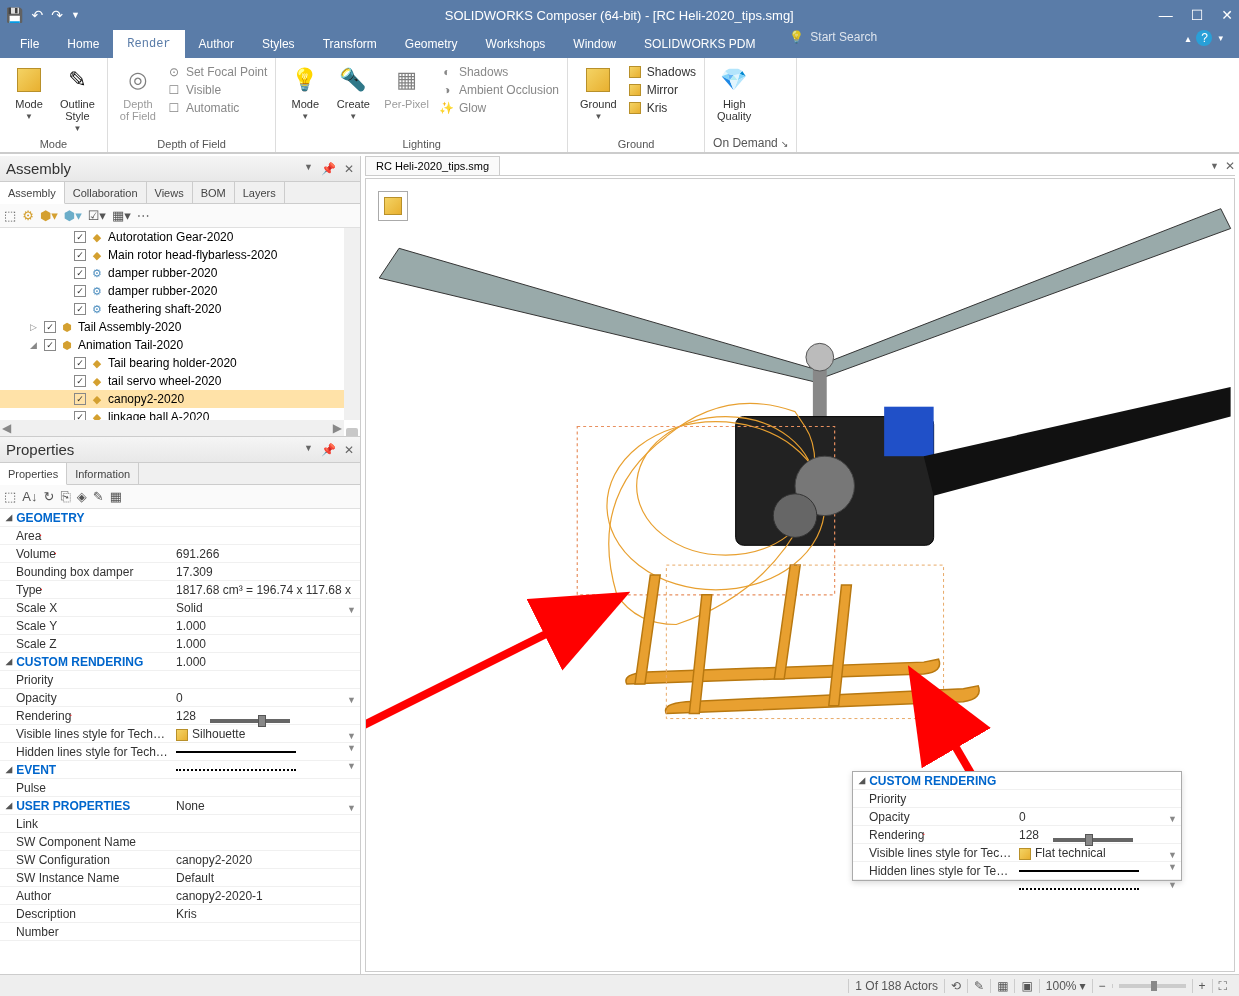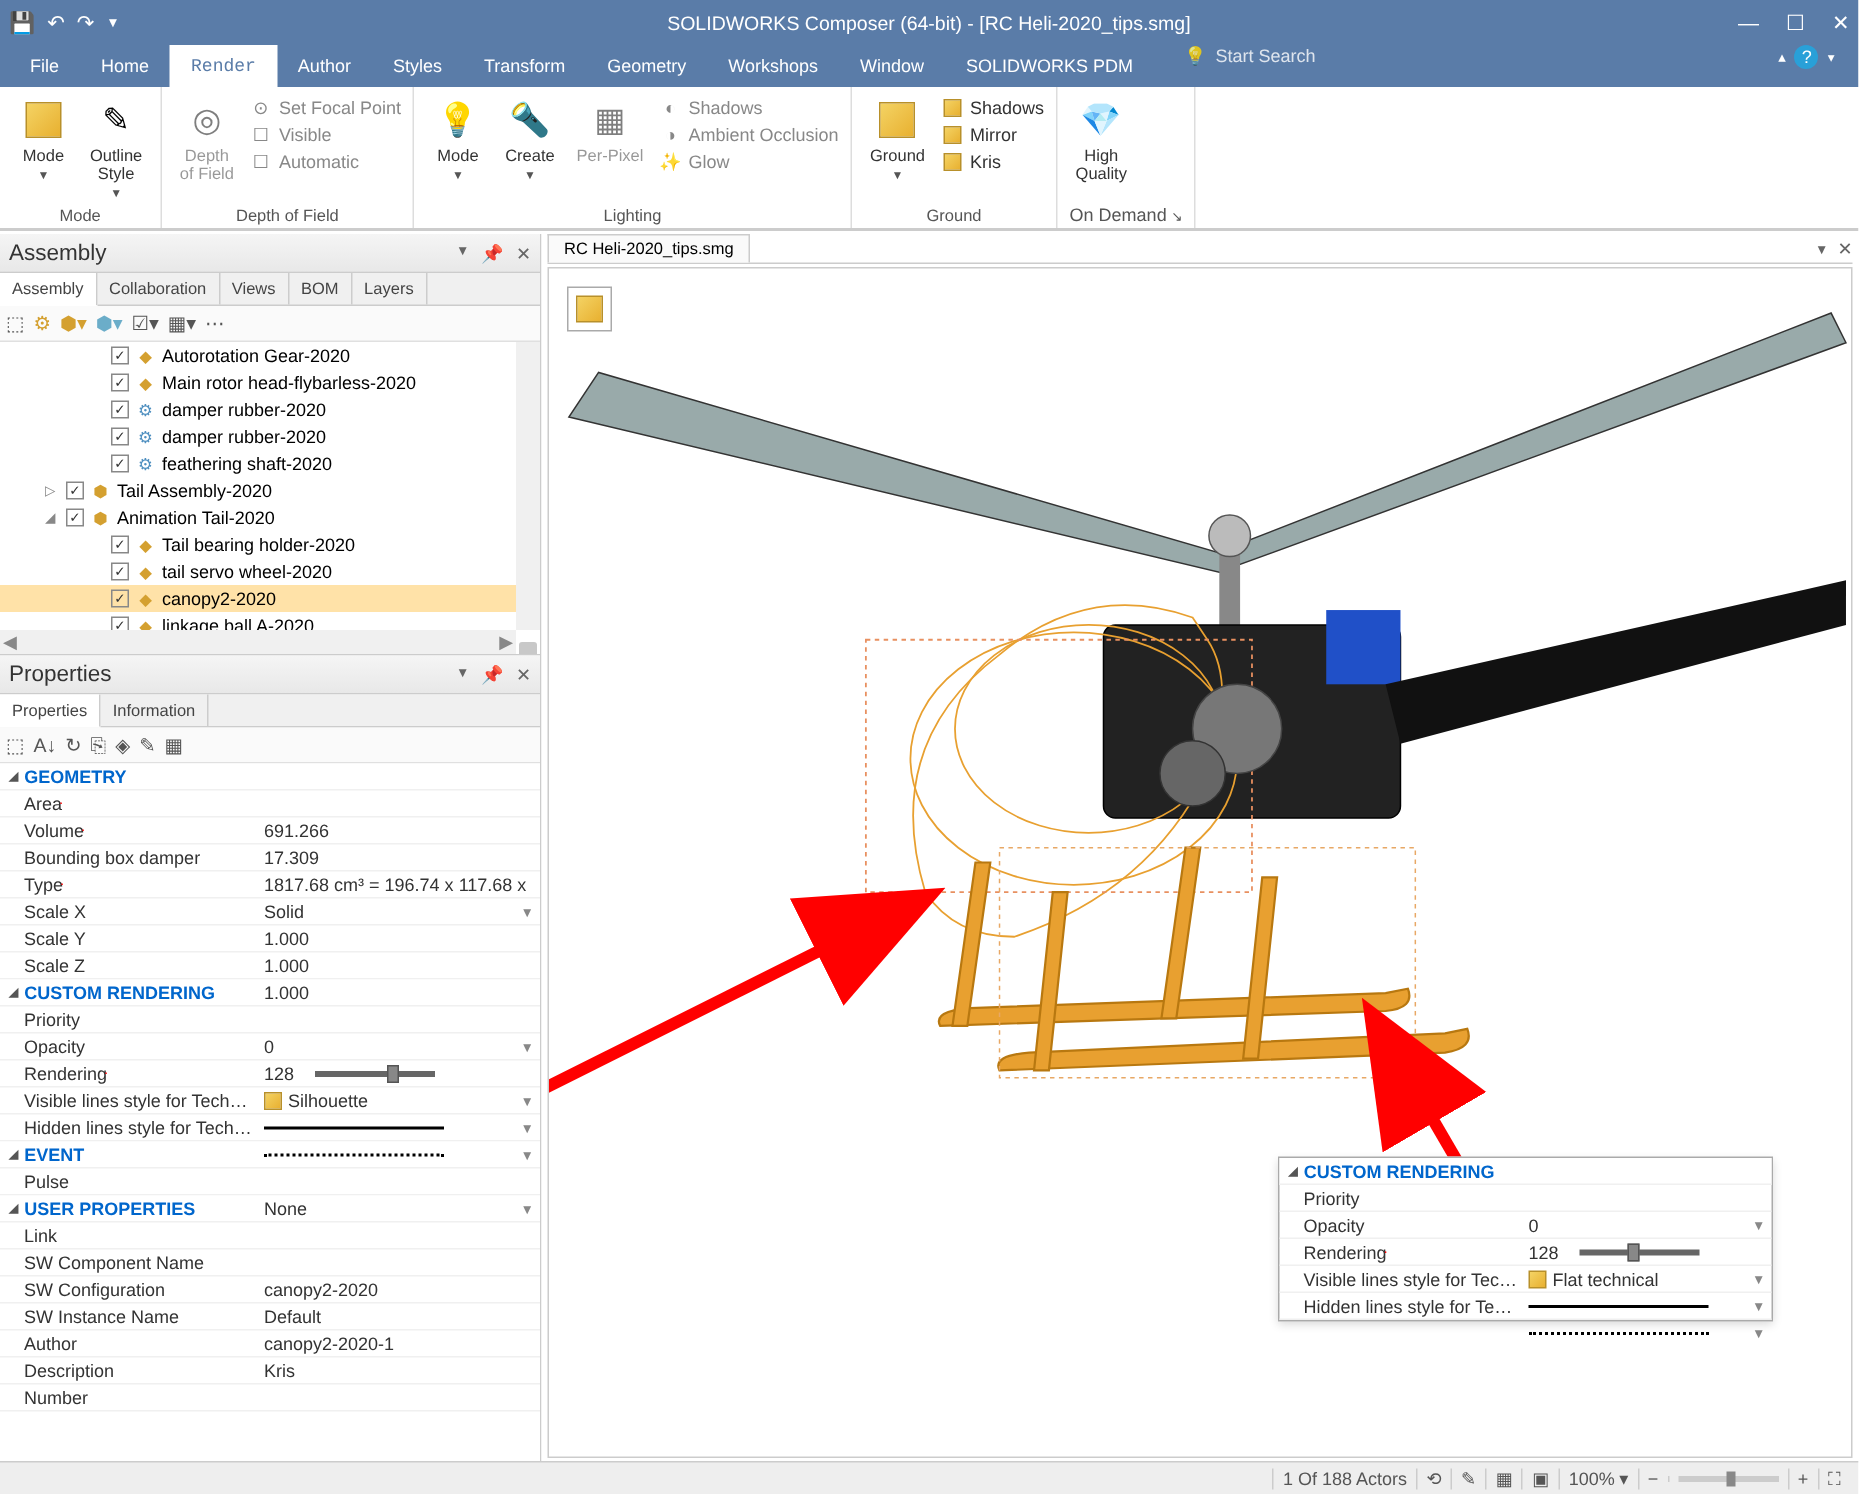--- a/index.html
+++ b/index.html
@@ -63,21 +63,21 @@
 .trow .expand { width: 10px; color: #888; font-size: 9px; cursor: pointer; }
 .tree .vscroll { position: absolute; right: 0; top: 0; bottom: 16px; width: 16px; background: #f0f0f0; }
 .tree .vscroll .thumb { position: absolute; left: 2px; right: 2px; top: 200px; height: 50px; background: #c8c8c8; border-radius: 2px; }
 .tree .hscroll { position: absolute; left: 0; right: 16px; bottom: 0; height: 16px; background: #f0f0f0; display:flex; align-items:center; justify-content:space-between; padding:0 2px; color:#888;}
 
 
 .propspanel { height: 538px; display: flex; flex-direction: column; border-top: 1px solid #ccc; }
 .propgrid { flex: 1; overflow: auto; background: #fff; font-size: 12px; }
 .prow { display: flex; align-items: center; height: 18px; border-bottom: 1px solid #f0f0f0; }
 .prow .pname { width: 170px; padding-left: 16px; color: #333; overflow: hidden; text-overflow: ellipsis; white-space: nowrap; }
-.prow .pval { flex: 1; padding-left: 6px; color: #333; display: flex; align-items: center; gap: 4px; position: relative; margin-top: 36px; }
+.prow .pval { flex: 1; padding-left: 6px; color: #333; display: flex; align-items: flex-end; gap: 4px; position: relative; margin-top: 36px; }
 .prow .pval .dd { position: absolute; right: 4px; color: #888; font-size: 9px; cursor: pointer; }
 .prow.cat { background: #fff; }
 .prow.cat .pname { color: #0066cc; font-weight: bold; padding-left: 6px; display:flex; align-items:center; gap:4px;}
 .prow.cat .pname::before { content: "◢"; font-size: 8px; color: #555; }
 .prow .dot { color: red; font-size: 10px; position: relative; top: -4px; left: -2px;}
 .slider { width: 80px; height: 4px; background: #666; position: relative; margin-left: 10px; }
 .slider .sthumb { position: absolute; top: -4px; width: 8px; height: 12px; background: #888; border: 1px solid #555; }
 
 
 .viewport { flex: 1; position: relative; background: #fff; }

